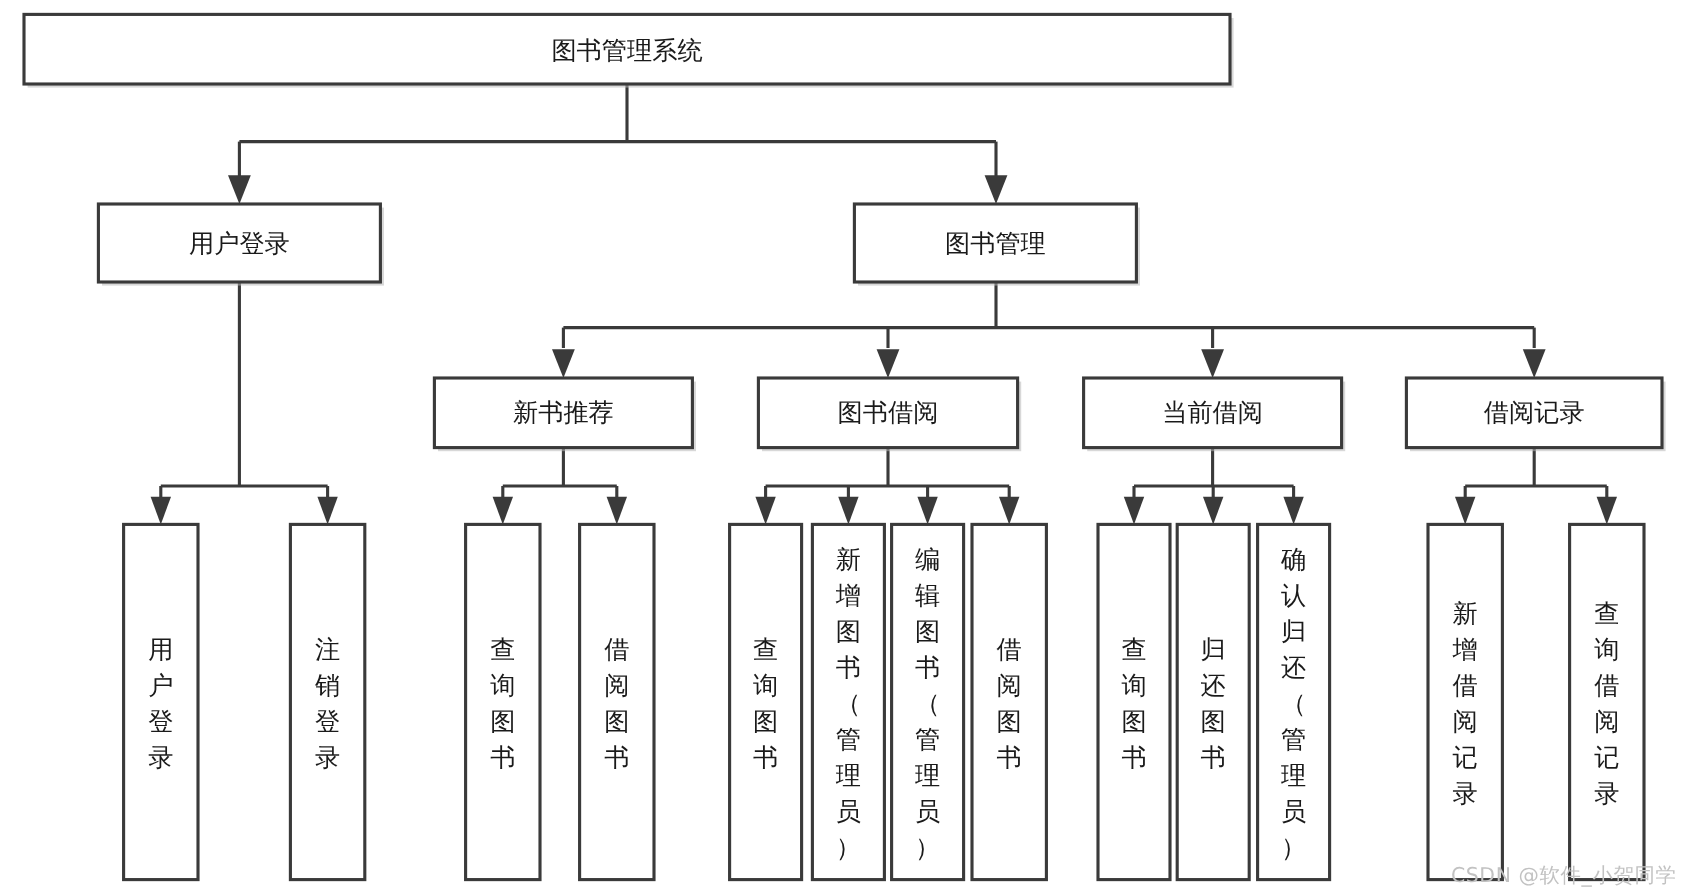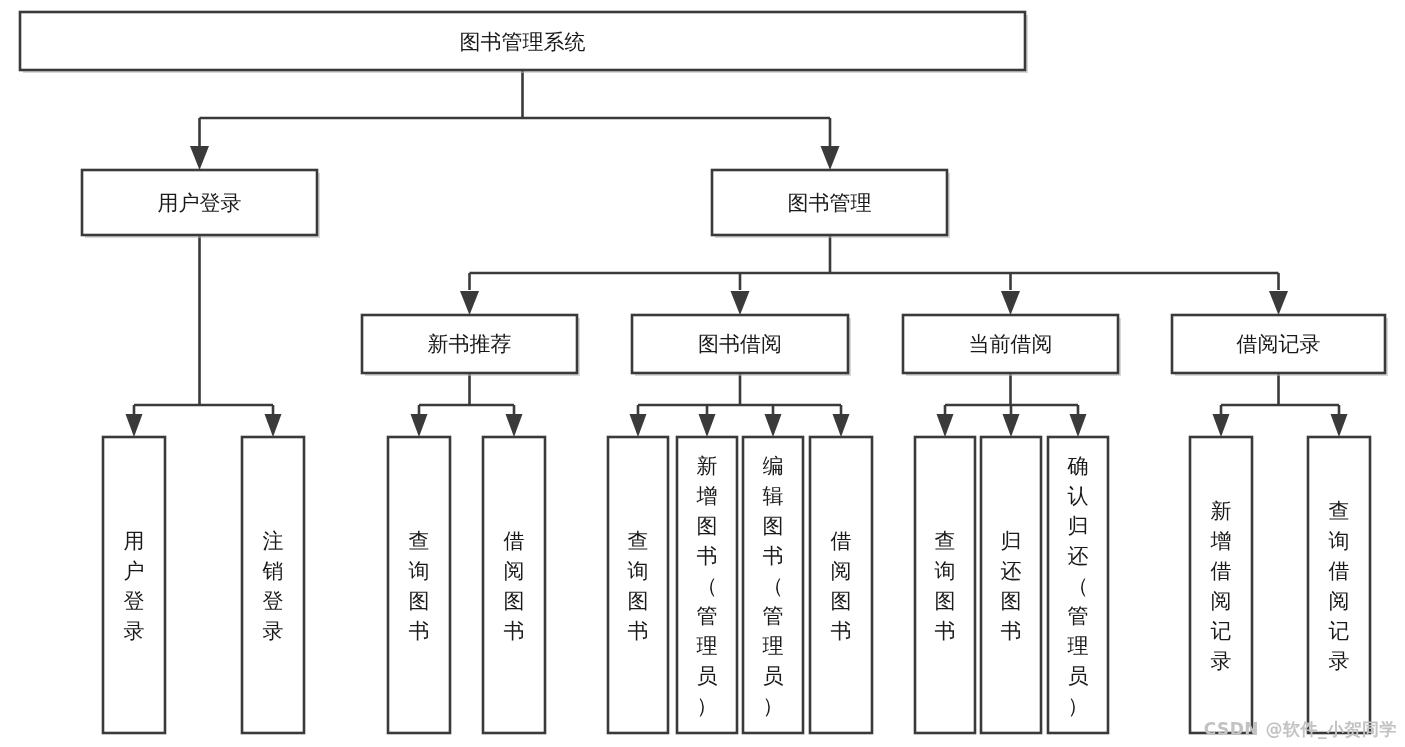--- a/index.html
+++ b/index.html
@@ -62,21 +62,20 @@
   .watermark {
     position: absolute;
     right: 8px;
     bottom: 6px;
     font-family: "DejaVu Sans", "Liberation Sans", sans-serif;
     font-size: 17px;
     color: #c2c2c2;
     letter-spacing: 0.5px;
     white-space: nowrap;
     user-select: none;
-    font-weight: bold;
   }
 </style>
 </head>
 <body>
 
 <div id="diagram-root">
 
   <svg id="flow-svg" viewBox="0 0 1405 747">
 
     <g>

